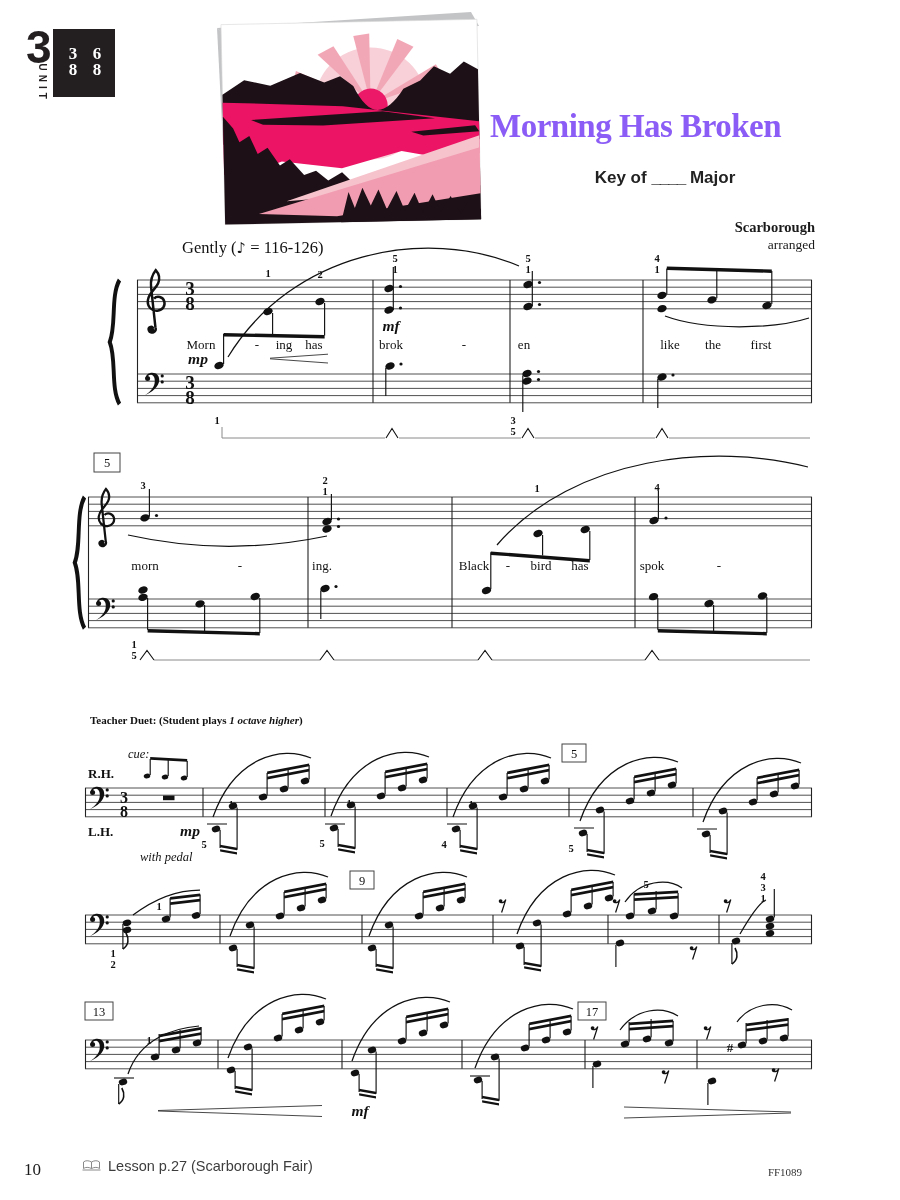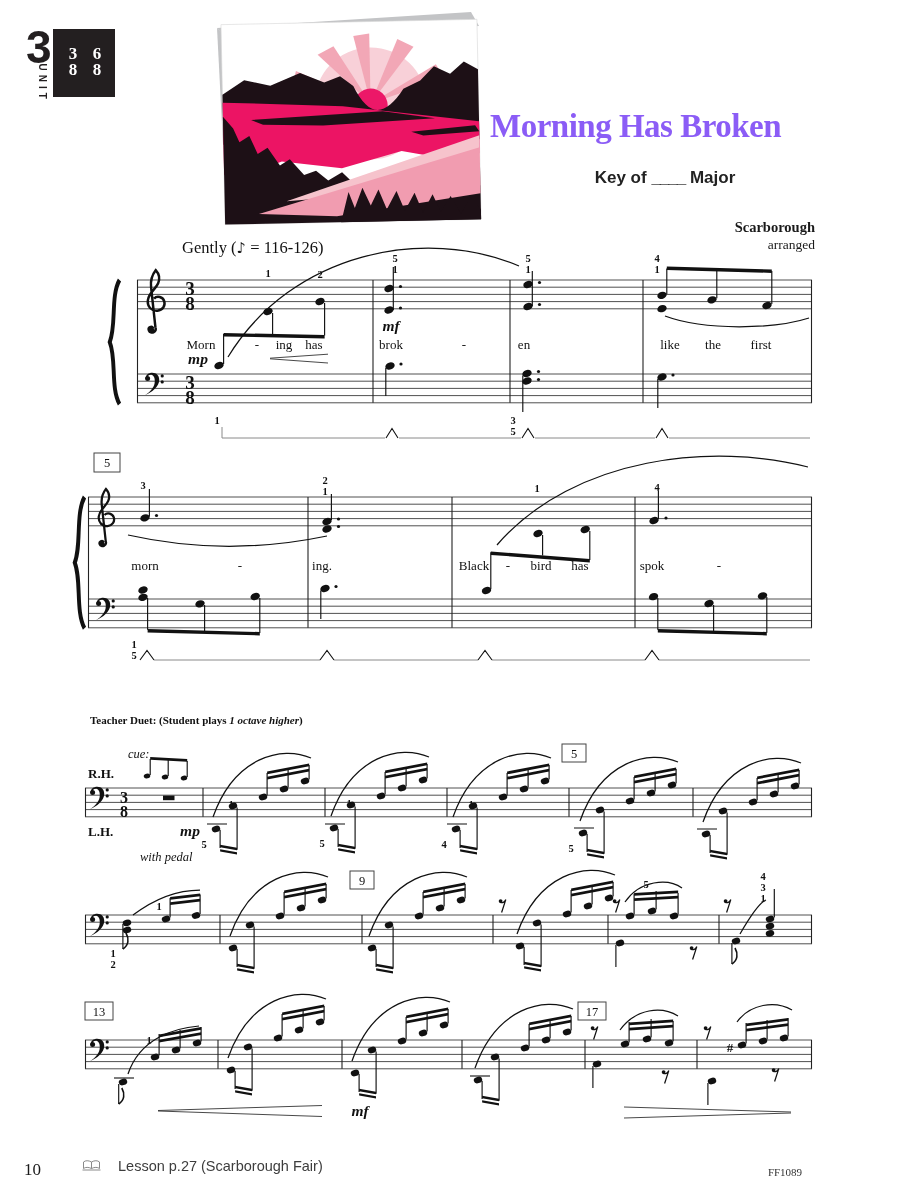--- a/index.html
+++ b/index.html
@@ -23,21 +23,21 @@
   .credit{left:615px;top:219px;width:200px;text-align:right;font-weight:bold;font-size:14.5px;}
   .credit2{left:615px;top:237px;width:200px;text-align:right;font-size:13.5px;}
   .tempo{left:182px;top:238px;font-weight:normal;font-size:16.5px;color:#111;}
   .tempo .nt{font-family:"DejaVu Sans",sans-serif;font-size:15px;}
   
   .duethead{left:90px;top:714px;font-weight:bold;font-size:11px;color:#111;}
   .duethead .it{font-style:italic;}
   
   .pagenum{left:24px;top:1160px;font-size:17px;}
   .lesson{left:82px;top:1158px;font-family:"Liberation Sans",sans-serif;font-size:14.5px;color:#3d3d3d;
-          display:flex;align-items:center;gap:16px;}
+          display:flex;align-items:center;gap:6px;}
   .code{left:700px;top:1166px;width:170px;text-align:center;font-size:11px;color:#333;}
   
   svg text{font-family:"Liberation Serif",serif;fill:#111;}
   .t-fing{font-size:10.5px;font-weight:bold;text-anchor:middle;}
   .t-lyr{font-size:13px;text-anchor:middle;}
   .t-dyn{font-size:15.5px;font-weight:bold;font-style:italic;text-anchor:middle;}
   .t-lbl{font-size:13px;font-weight:bold;}
   .t-it{font-size:12.5px;font-style:italic;}
   .t-num{font-size:12.5px;text-anchor:middle;}
   .t-ts{font-size:19px;font-weight:bold;text-anchor:middle;}

